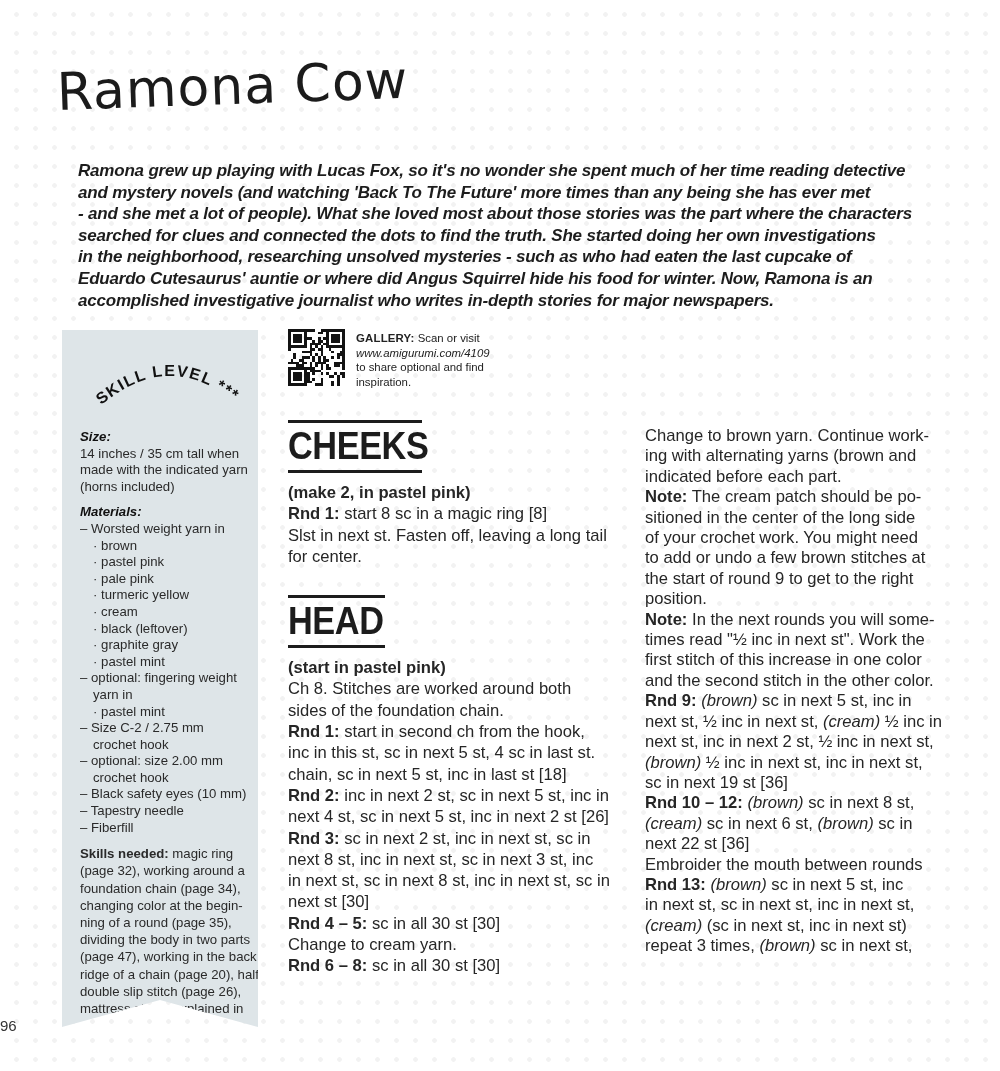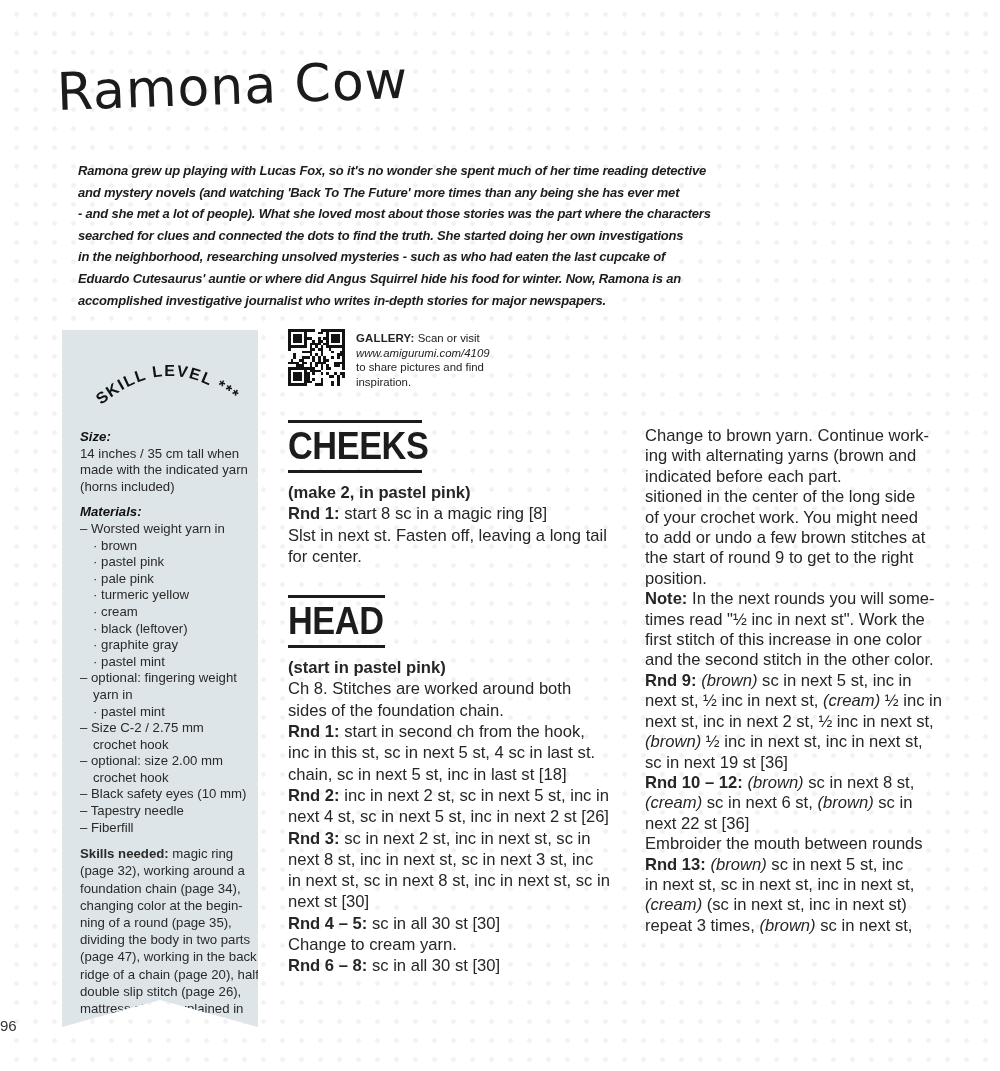--- a/index.html
+++ b/index.html
@@ -5,21 +5,21 @@
   html,body{margin:0;padding:0;background:#fff;}
   .page{position:relative;width:1000px;height:1071px;overflow:hidden;background:#fff;
         background-image:radial-gradient(circle,#f2f2f2 2px,rgba(255,255,255,0) 2.6px);
         background-size:19px 19px;background-position:7px 5px;
         font-family:"Liberation Sans","DejaVu Sans",sans-serif;color:#222;}
   
   .title{position:absolute;left:58px;top:62px;font-family:"DejaVu Sans",sans-serif;
          font-size:52px;font-weight:400;letter-spacing:1px;color:#1b1b1b;
          transform:rotate(-2deg);transform-origin:left bottom;}
   
-  .intro{position:absolute;left:78px;top:160px;width:868px;font-size:13px;line-height:21.6px;
+  .intro{position:absolute;left:78px;top:160px;width:868px;font-size:17px;line-height:21.6px;
          font-weight:700;font-style:italic;letter-spacing:-0.2px;color:#1d1d1d;}
   
   .sidebar{position:absolute;left:62px;top:330px;width:196px;height:697px;background:#dee5e8;
            clip-path:polygon(0 0,100% 0,100% 100%,50% calc(100% - 27px),0 100%);}
   .sb-inner{padding:10px 14px 0 18px;font-size:13.2px;line-height:16.6px;color:#2a2a2a;}
   .arc-svg{display:block;margin:0 auto;}
   .arc-svg text{font-family:"Liberation Sans",sans-serif;font-weight:700;font-size:16px;letter-spacing:1.5px;fill:#111;}
   .sb-label{font-weight:700;font-style:italic;color:#111;}
   .sb-block{margin-top:9px;}
   .sb-block .ln.ind{padding-left:13px;}
@@ -341,21 +341,21 @@
         <rect x="10" y="20" width="1" height="1"></rect>
         <rect x="11" y="20" width="1" height="1"></rect>
         <rect x="12" y="20" width="1" height="1"></rect>
         <rect x="16" y="20" width="1" height="1"></rect>
         <rect x="18" y="20" width="1" height="1"></rect>
       </svg></div>
 
   <div class="gallery">
       <div class="ln"><b>GALLERY:</b> Scan or visit</div>
       <div class="ln"><i>www.amigurumi.com/4109</i></div>
-      <div class="ln">to share pictures and find</div>
+      <div class="ln">to share optional and find</div>
       <div class="ln">inspiration.</div>
     </div>
 
   <div class="col-mid">
     <div class="sec">
       <div class="headwrap">
         <div class="rule w-cheeks"></div>
         <h2>CHEEKS</h2>
         <div class="rule w-cheeks"></div>
       </div>
@@ -389,20 +389,21 @@
           <div class="ln">Change to cream yarn.</div>
           <div class="ln"><b>Rnd 6 – 8:</b> sc in all 30 st [30]</div>
         </div>
     </div>
   </div>
 
   <div class="col-right">
       <div class="ln">Change to brown yarn. Continue work-</div>
       <div class="ln">ing with alternating yarns (brown and</div>
       <div class="ln">indicated before each part.</div>
+      <div class="ln"><b>Note:</b> The cream patch should be po-</div>
       <div class="ln">sitioned in the center of the long side</div>
       <div class="ln">of your crochet work. You might need</div>
       <div class="ln">to add or undo a few brown stitches at</div>
       <div class="ln">the start of round 9 to get to the right</div>
       <div class="ln">position.</div>
       <div class="ln"><b>Note:</b> In the next rounds you will some-</div>
       <div class="ln">times read "½ inc in next st". Work the</div>
       <div class="ln">first stitch of this increase in one color</div>
       <div class="ln">and the second stitch in the other color.</div>
       <div class="ln"><b>Rnd 9:</b> <i>(brown)</i> sc in next 5 st, inc in</div>

